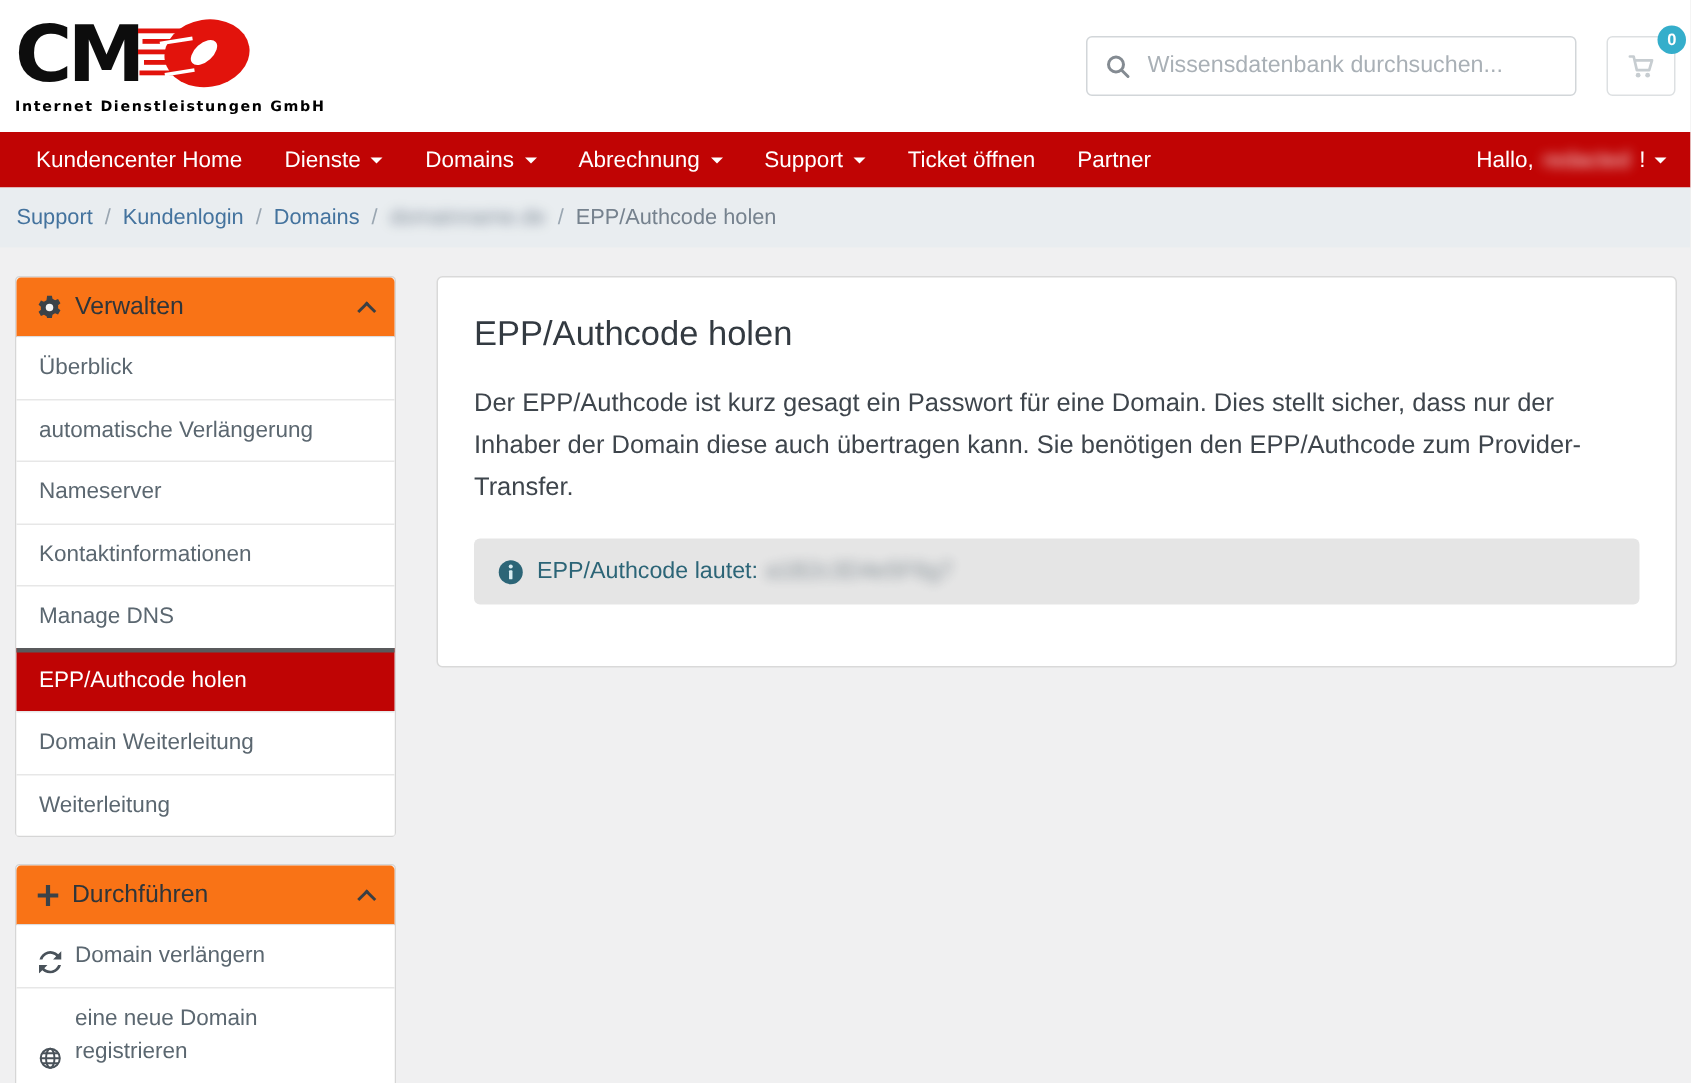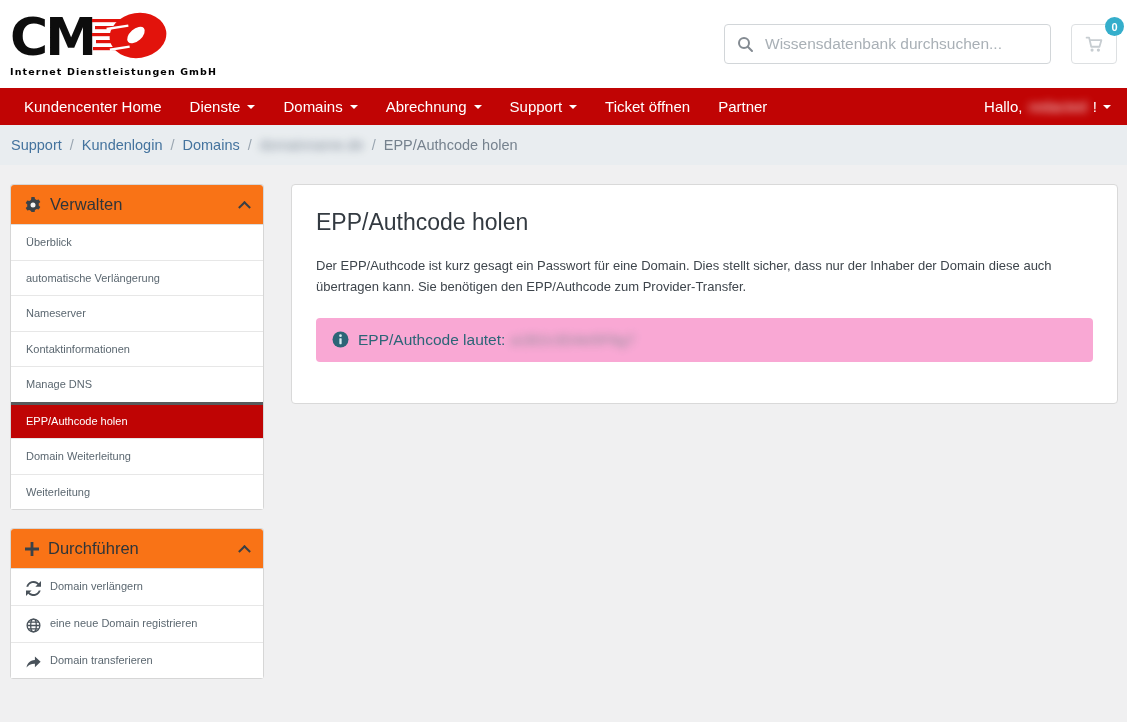--- a/index.html
+++ b/index.html
@@ -53,34 +53,34 @@
   
   .layout { flex:1; display:flex; align-items:flex-start; padding-top:19px; overflow:hidden; }
   .sidebar { width:254px; margin-left:10px; flex-shrink:0; }
   .panel { background:#fff; border:1px solid #d6d6d6; border-radius:3px; margin-bottom:18px; }
   .panel-header { background:#f97316; padding:10px 14px; display:flex; align-items:center;
                   border-bottom:1px solid #ddd; cursor:pointer; border-radius:3px 3px 0 0; }
   .panel-header .ph-icon { margin-right:9px; display:flex; }
   .panel-title { font-size:16.5px; color:#2f353a; }
   .chevron-up { margin-left:auto; width:9px; height:9px; border-left:2.5px solid #3a3f44;
                 border-top:2.5px solid #3a3f44; transform:rotate(45deg) translate(2px,2px); }
-  .panel-item { display:flex; align-items:flex-start; padding:9px 15px; font-size:11px;
+  .panel-item { display:flex; align-items:flex-end; padding:9px 15px; font-size:15px;
                 color:#5b6770; border-top:1px solid #e7e7e7; cursor:pointer; line-height:1.5;
                 text-decoration:none; background:#fff; }
   .panel-item:first-of-type { border-top:none; }
   .panel-item.active { background:#bf0404; color:#ffffff; border-top:3px solid #595a5c; padding-top:8px; }
   .panel-item .pi-icon { width:24px; flex-shrink:0; display:flex; padding-top:3px; }
   .panel:last-child { border-radius:3px; }
 
   
   .content { flex:1; margin-left:27px; margin-right:9px; }
   .card { background:#ffffff; border:1px solid #d9d9d9; border-radius:4px; padding:24px 24px 41px; }
   .card-title { font-size:23px; font-weight:normal; color:#333a41; margin-bottom:19px; }
-  .card-desc { font-size:13px; line-height:1.65; color:#3e454c; margin-bottom:20px; max-width:1060px; }
-  .alert-info { background:#f9a8d4; border-radius:4px; padding:13px 16px; display:flex;
+  .card-desc { font-size:17px; line-height:1.65; color:#3e454c; margin-bottom:20px; max-width:1060px; }
+  .alert-info { background:#e5e5e5; border-radius:4px; padding:13px 16px; display:flex;
                 align-items:center; color:#2c6577; font-size:15.5px; }
   .alert-info .ai-icon { margin-right:9px; display:flex; flex-shrink:0; }
   .alert-code { color:#7d8890; margin-left:5px; }
 </style>
 </head>
 <body>
 
 <div class="page">
 
   <header class="site-header">

